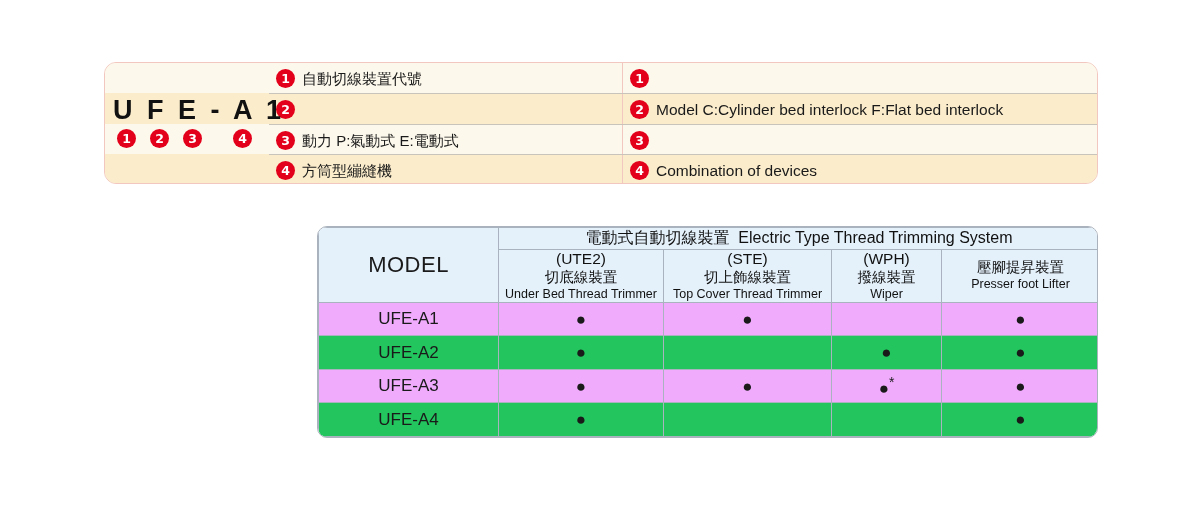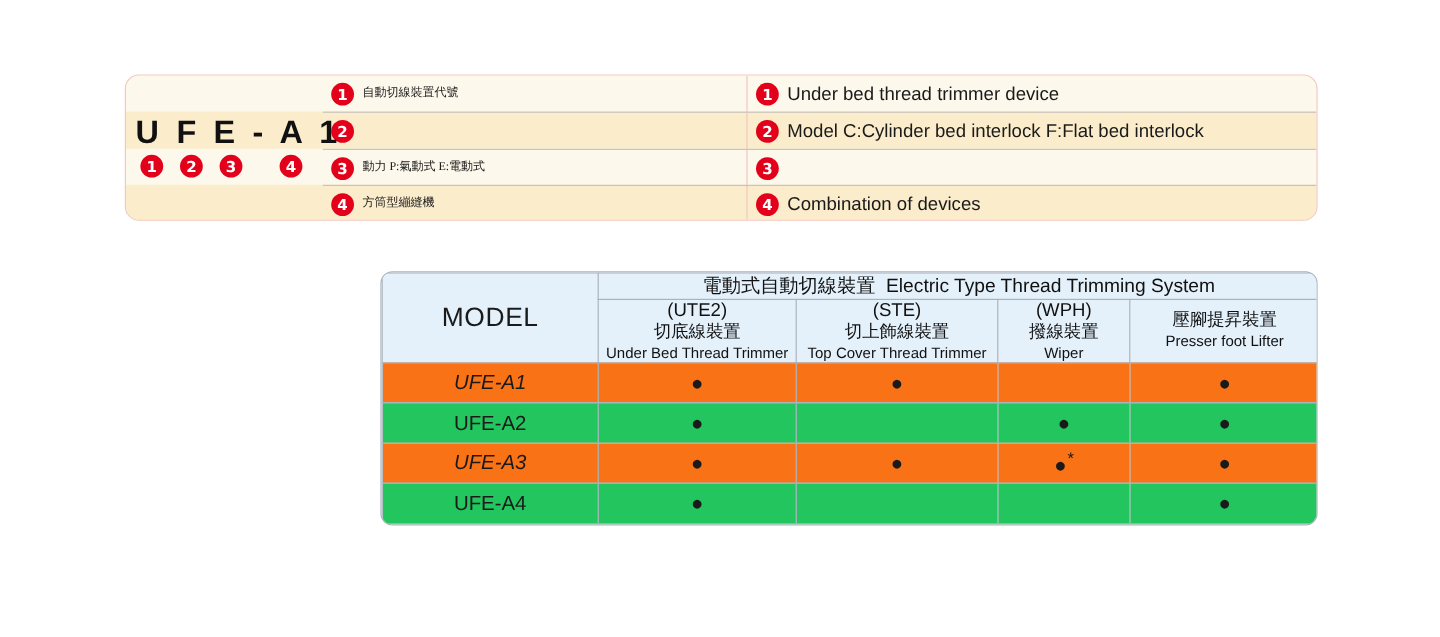--- a/index.html
+++ b/index.html
@@ -91,21 +91,21 @@
     white-space: nowrap;
   }
   .legend-cell.zh { width: 354px; border-right: 1.5px solid #f2c7c0; }
   .legend-cell.en { flex: 1; }
   .legend-cell .num-badge { flex: 0 0 auto; margin-right: 7px; }
   .legend-text {
     font-size: 15.5px;
     color: #1a1a1a;
     line-height: 1;
   }
-  .legend-text.zh { font-family: Liberation Serif, serif; font-size: 10px; }
+  .legend-text.zh { font-family: Liberation Sans, sans-serif; font-size: 15px; }
   .hline {
     position: absolute;
     left: 0; right: 0;
     height: 1px;
     background: #c9c4bb;
   }
 
   
   #spec-table {
     position: absolute;
@@ -145,21 +145,21 @@
     line-height: 1.22;
   }
   .col-hdr .code { font-size: 15.5px; display: block; }
   .col-hdr .zh {
     font-size: 14.5px; display: block;
     font-family: "DejaVu Sans", sans-serif;
   }
   .col-hdr .en { font-size: 12.5px; display: block; }
 
   .body-row td { height: 25px; font-size: 17px; color: #1a1a1a; }
-  .body-row.odd  td { background: #f97316; font-style: italic; }
+  .body-row.odd  td { background: #f0abfc; }
   .body-row.even td { background: #22c55e; }
   .dot { font-size: 15px; line-height: 1; color: #000; }
   .dot .star { font-size: 14px; vertical-align: super; }
 </style>
 </head>
 <body>
 
 <div id="legend-panel">
 
   <div class="legend-stripes">
@@ -180,21 +180,20 @@
   </div>
 
   <div id="legend-rows">
     <div class="legend-row" style="top:0px;">
       <div class="legend-cell zh">
         <span class="num-badge">1</span>
         <span class="legend-text zh">自動切線裝置代號</span>
       </div>
       <div class="legend-cell en">
         <span class="num-badge">1</span>
-        <span class="legend-text">Under bed thread trimmer device</span>
       </div>
     </div>
     <div class="hline" style="top:30px;"></div>
 
     <div class="legend-row" style="top:31px;">
       <div class="legend-cell zh">
         <span class="num-badge">2</span>
       </div>
       <div class="legend-cell en">
         <span class="num-badge">2</span>

